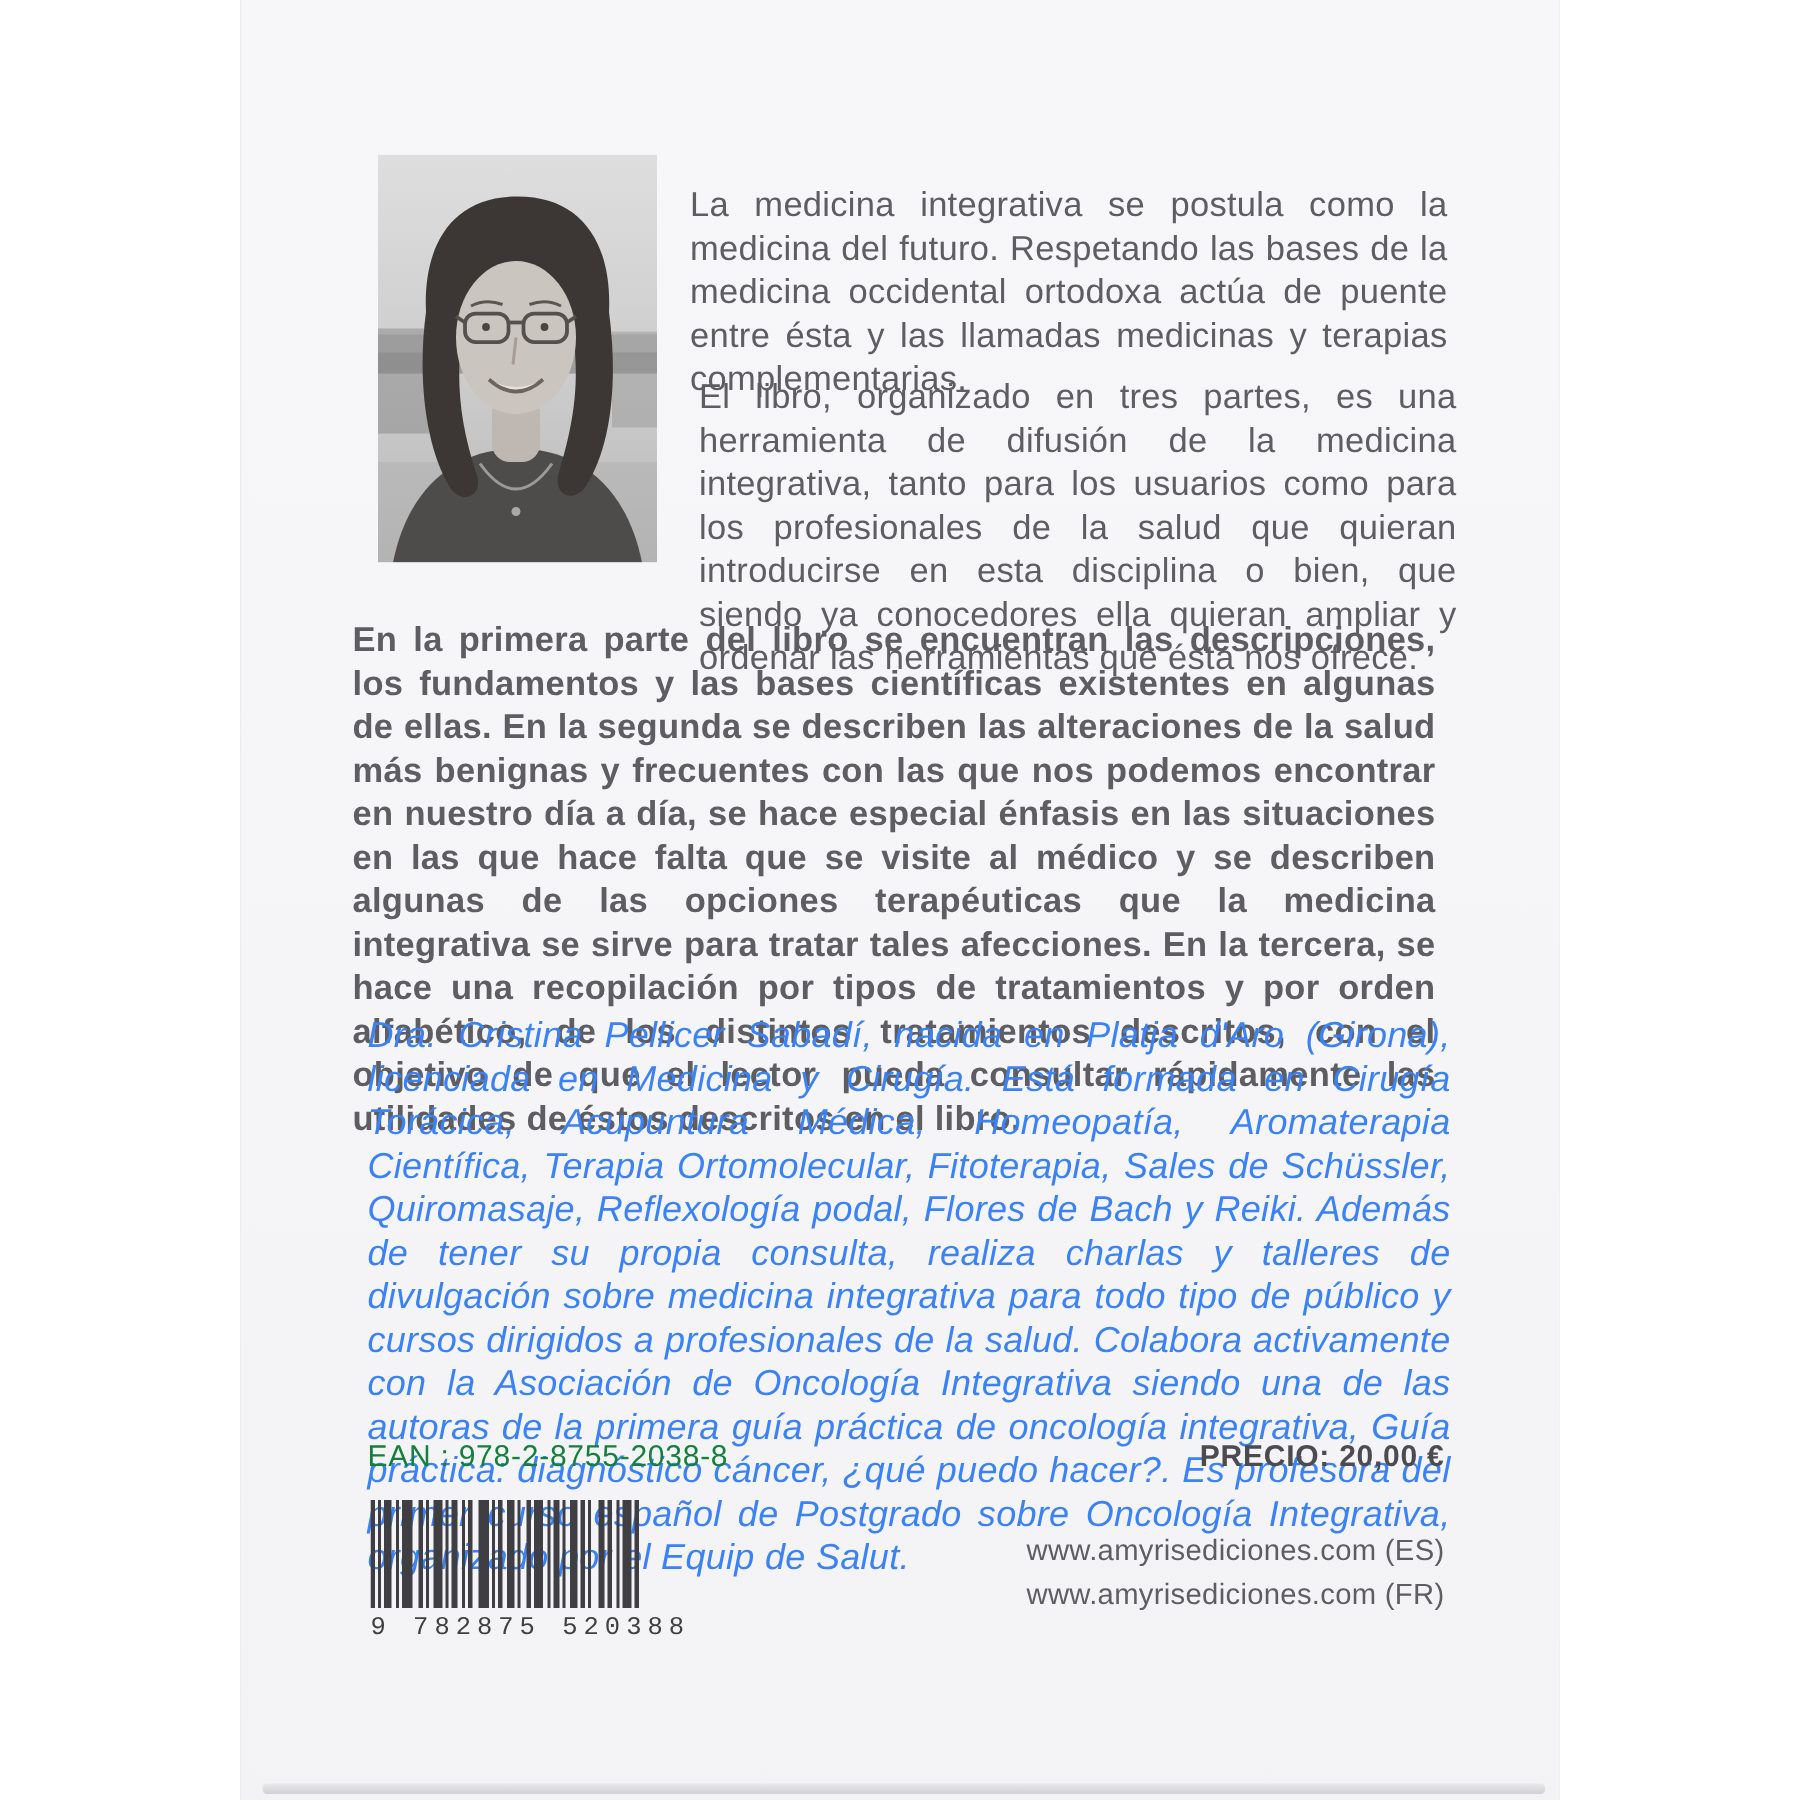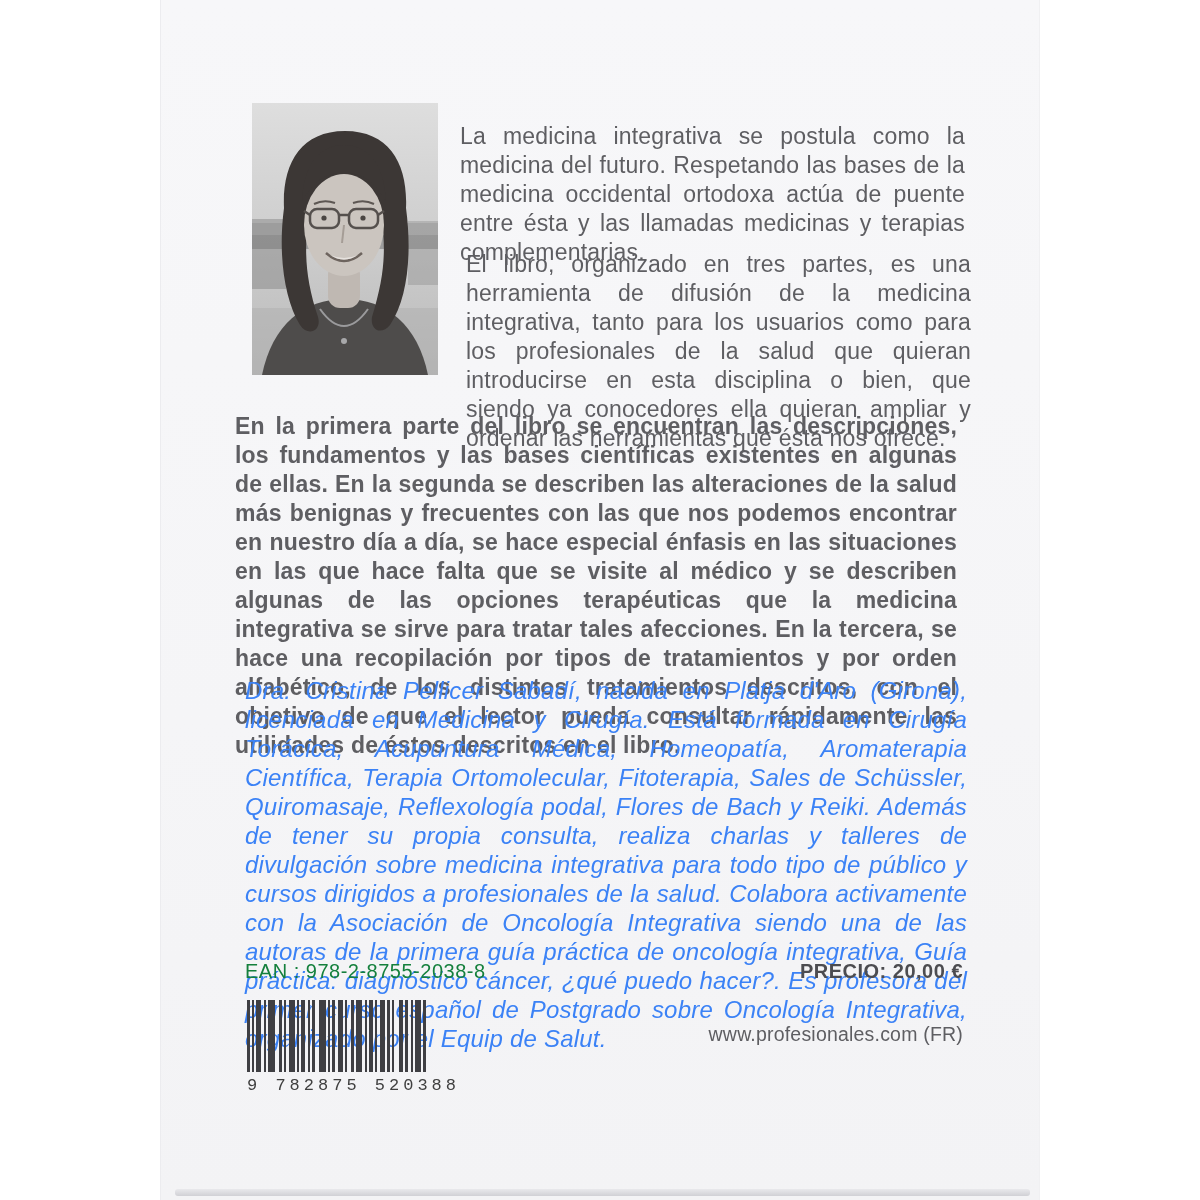--- a/index.html
+++ b/index.html
@@ -215,18 +215,19 @@
         <div class="bar" style="left: 152px; width: 4px;"></div>
         <div class="bar" style="left: 158px; width: 3px;"></div>
         <div class="bar" style="left: 164px; width: 2px;"></div>
         <div class="bar" style="left: 168px; width: 6px;"></div>
         <div class="bar" style="left: 176px; width: 3px;"></div>
       </div>
     <div class="barcode-digits">9 782875 520388</div>
   </div>
 
   <div class="catalog">
-    <div>www.profesionales.com (FR)</div>
+    <div>www.amyrisediciones.com (ES)</div>
+    <div>www.amyrisediciones.com (FR)</div>
   </div>
 
   <div class="scan-bottom-edge"></div>
 
 </div>
 
 </body></html>

